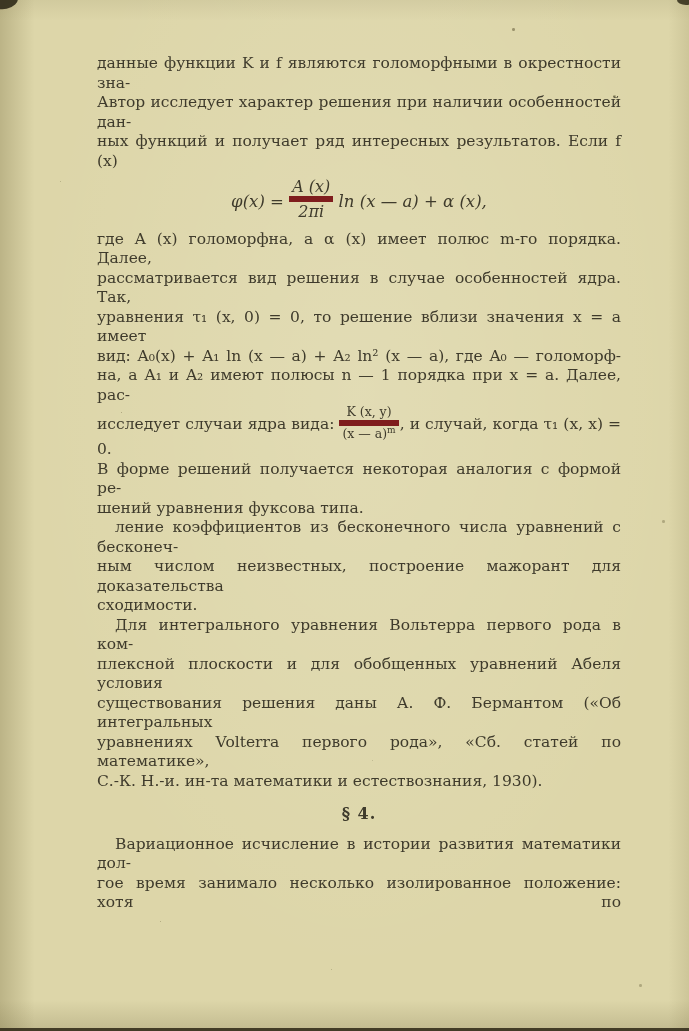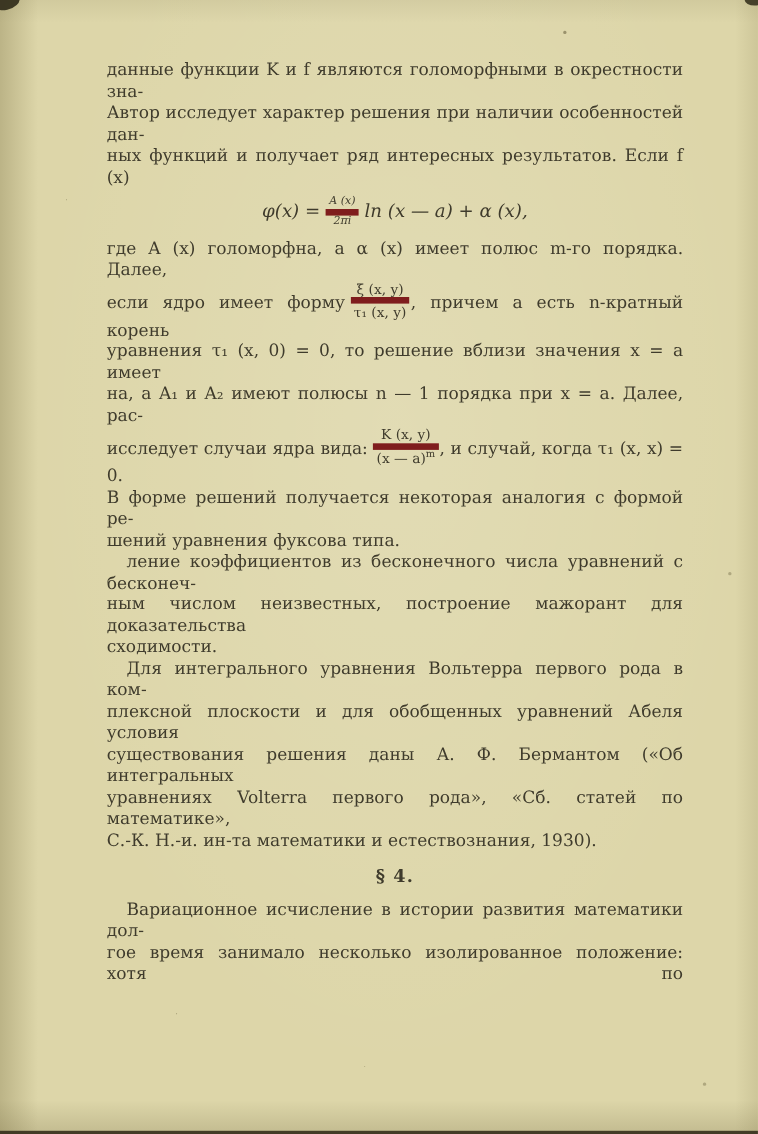--- a/index.html
+++ b/index.html
@@ -35,21 +35,21 @@
   }
   .page-text{position:absolute;left:97px;top:54px;width:524px;font-size:15.5px;line-height:19.5px;}
   .para{width:524px;}
   .tline{text-align:justify;text-align-last:justify;}
   .tline.last{text-align-last:left;}
   .indent .tline:first-child{text-indent:18px;}
   .formula{margin:7px 0 9px;text-align:center;text-align-last:center;font-style:italic;font-size:16.5px;}
   .frac{display:inline-block;vertical-align:-0.65em;text-align:center;text-align-last:center;line-height:1.08;font-size:12.5px;font-style:inherit;}
   .frac .num{display:block;padding:0 3px 1px;}
   .frac .den{display:block;border-top:6px solid #7f1d1d;padding:1px 3px 0;}
-  .frac.big{font-size:10px;font-style:italic;}
+  .frac.big{font-size:16px;font-style:italic;}
   .frac.m{margin-left:5px;margin-right:1px;}
   sup{font-size:9px;line-height:0;}
   .heading{text-align:center;text-align-last:center;font-weight:bold;font-size:16px;margin:13px 0 11px;letter-spacing:1px;}
 </style>
 </head>
 <body>
 
 <div class="paper"></div>
 <div class="corner-tl"></div>
 <div class="corner-tr"></div>
@@ -66,26 +66,25 @@
 
   <div class="formula">
     <span>φ(x) =</span>
     <span class="frac big"><span class="num">A (x)</span><span class="den">2πi</span></span>
     <span>ln (x — a) + α (x),</span>
   </div>
 
   <div class="para">
     <div>
         <div class="tline">где A (x) голоморфна, а α (x) имеет полюс m-го порядка. Далее,</div>
+        <div class="tline">рассматривается вид решения в случае особенностей ядра. Так,</div>
       </div>
-    <div class="tline">
-      <span>если ядро имеет форму</span><span class="frac m"><span class="num">ξ (x, y)</span><span class="den">τ₁ (x, y)</span></span><span>, причем a есть n-кратный корень</span>
-    </div>
     <div>
         <div class="tline">уравнения τ₁ (x, 0) = 0, то решение вблизи значения x = a имеет</div>
+        <div class="tline">вид: A₀(x) + A₁ ln (x — a) + A₂ ln² (x — a), где A₀ — голоморф-</div>
         <div class="tline">на, а A₁ и A₂ имеют полюсы n — 1 порядка при x = a. Далее, рас-</div>
       </div>
     <div class="tline">
       <span>исследует случаи ядра вида:</span><span class="frac m"><span class="num">K (x, y)</span><span class="den"><span>(x — a)</span><sup>m</sup></span></span><span>, и случай, когда τ₁ (x, x) = 0.</span>
     </div>
     <div>
         <div class="tline">В форме решений получается некоторая аналогия с формой ре-</div>
         <div class="tline last">шений уравнения фуксова типа.</div>
       </div>
   </div>

